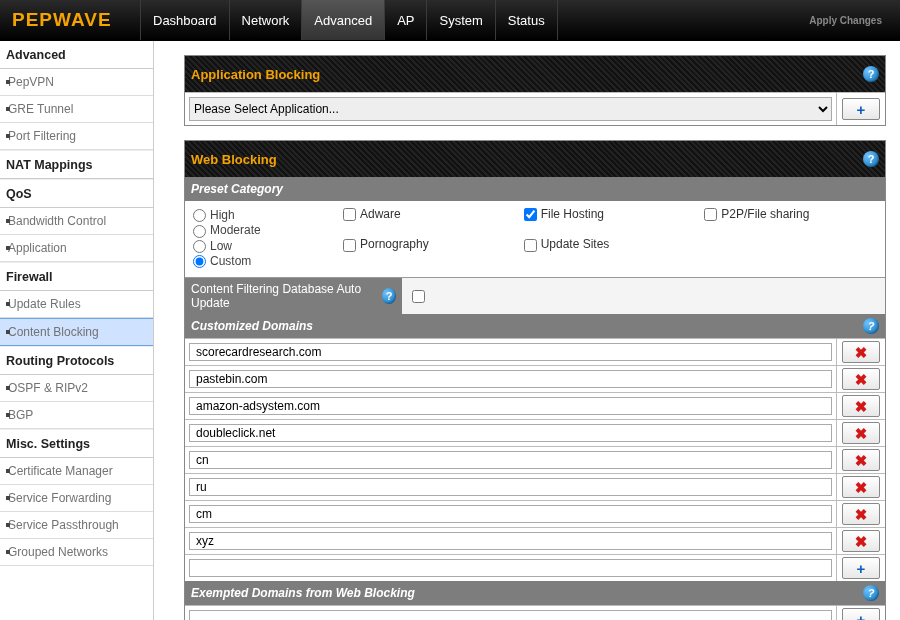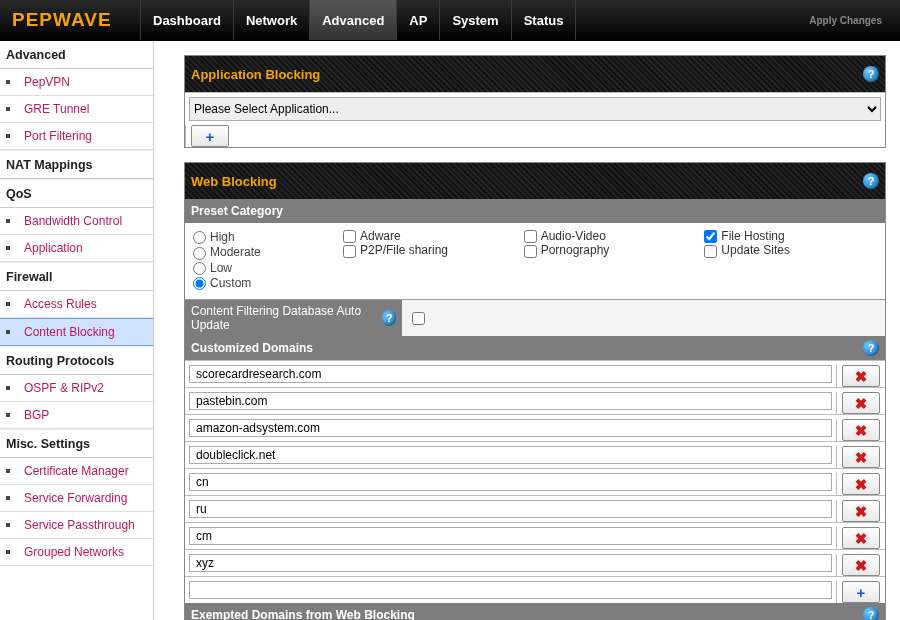--- a/index.html
+++ b/index.html
@@ -1,62 +1,62 @@
 <!DOCTYPE html>
 <html><head>
 <meta charset="utf-8">
 <style>
   html,body{margin:0;padding:0;font-family:Arial,Helvetica,sans-serif;font-size:12px;color:#222;background:#fff;}
   .page{width:900px;height:620px;position:relative;overflow:hidden;}
   
   .topbar{height:40px;background:linear-gradient(#2a2a2a,#000);display:flex;align-items:stretch;border-bottom:1px solid #000;}
   .logo{width:128px;display:flex;align-items:center;padding-left:12px;font-weight:900;font-size:19px;letter-spacing:1px;color:#f5a300;}
   .nav{display:flex;align-items:stretch;}
-  .nav-item{padding:0 12px;display:flex;align-items:center;color:#fff;font-size:13px;font-weight:bold;border-right:1px solid #3a3a3a;cursor:pointer;text-align:right;}
+  .nav-item{padding:0 12px;display:flex;align-items:center;color:#fff;font-size:13px;font-weight:normal;border-right:1px solid #3a3a3a;cursor:pointer;text-align:right;}
   .nav-item.active{background:linear-gradient(#555,#333);}
   .nav-item:first-child{border-left:1px solid #3a3a3a;}
   .apply{margin-left:auto;padding:0 18px;display:flex;align-items:center;color:#888;font-size:10px;font-weight:bold;cursor:pointer;}
   
   .body{display:flex;height:580px;}
   .sidebar{width:153px;border-right:1px solid #ccc;background:#fff;overflow-y:auto;}
   .main{flex:1;padding:14px 14px 0 30px;overflow-y:auto;}
   
   .side-h{font-weight:bold;font-size:12.5px;padding:7px 6px 6px 6px;border-bottom:1px solid #ccc;border-top:1px solid #eee;color:#222;}
   .side-h:first-child{border-top:none;}
-  .side-item{padding:6px 4px 6px 24px;border-bottom:1px solid #ddd;color:#be185d;cursor:pointer;position:relative;font-size:12px;}
+  .side-item{padding:6px 4px 6px 8px;border-bottom:1px solid #ddd;color:#737373;cursor:pointer;position:relative;font-size:12px;}
   .side-item::before{content:"";position:absolute;left:6px;top:11px;width:4px;height:4px;background:#444;}
   .side-item.active{background:#cfe2ff;border:1px solid #6aa4e6;border-left:none;border-right:none;}
   
   .panel{margin-bottom:14px;border:1px solid #888;}
   .panel-h{height:24px;background:repeating-linear-gradient(45deg,#111,#111 2px,#222 2px,#222 4px);color:#f5a300;font-weight:bold;font-size:13px;display:flex;align-items:center;padding:6px 6px;}
   .panel-h .help{margin-left:auto;}
-  .sub-h{height:24px;background:#7d7d7d;color:#fff;font-size:12px;display:flex;align-items:center;padding:0 6px;font-weight:bold;}
+  .sub-h{height:24px;background:#7d7d7d;color:#fff;font-size:12px;display:flex;align-items:center;padding:0 6px;font-weight:bold;font-style:italic;}
   .sub-h .help{margin-left:auto;}
   .help{width:16px;height:16px;border-radius:50%;background:radial-gradient(circle at 30% 30%,#6ec3ff,#0a6fb5);color:#fff;display:inline-flex;align-items:center;justify-content:center;font-size:11px;font-weight:bold;cursor:pointer;box-shadow:inset -1px -1px 2px rgba(0,0,0,.3);}
   
-  .row{display:flex;align-items:stretch;border-top:1px solid #bbb;flex-direction:column;}
+  .row{display:flex;align-items:stretch;border-top:1px solid #bbb;}
   .row:first-of-type{border-top:none;}
   .row-main{flex:1;padding:4px;}
   .row-act{width:48px;border-left:1px solid #bbb;display:flex;align-items:center;justify-content:center;}
   select.app-sel{width:100%;height:24px;font-size:12px;background:#eee;border:1px solid #aaa;}
   .btn{width:36px;height:20px;border:1px solid #888;border-radius:2px;background:linear-gradient(#fff,#e8e8e8);display:flex;align-items:center;justify-content:center;cursor:pointer;}
   .plus{color:#0a5ec2;font-weight:900;font-size:15px;line-height:1;}
   .x{color:#d31616;font-weight:900;font-size:15px;line-height:1;}
   
   .preset-body{background:#fff;padding:6px 8px 8px 8px;display:flex;}
   .radio-col{width:150px;}
   .radio-col label{display:block;margin:1px 0;font-size:12px;color:#444;}
-  .chk-grid{flex:1;display:grid;grid-template-columns:repeat(3,1fr);gap:0 8px;align-content:start;}
+  .chk-grid{flex:1;display:grid;grid-template-columns:repeat(3,1fr);gap:16px 8px;align-content:start;}
   .chk-grid label{font-size:12px;color:#333;}
   
   .au-row{display:flex;border-top:1px solid #999;}
   .au-label{width:205px;background:#7d7d7d;color:#fff;padding:4px 6px;font-size:12px;display:flex;align-items:center;gap:6px;}
   .au-cell{flex:1;background:#f4f4f4;display:flex;align-items:center;padding:0 10px;}
   
-  .dom-row{display:flex;border-top:1px solid #bbb;align-items:flex-end;}
+  .dom-row{display:flex;border-top:1px solid #bbb;}
   .dom-main{flex:1;padding:4px;}
   .dom-main input{width:100%;height:18px;border:1px solid #aaa;padding:2px 6px;font-size:12px;box-sizing:border-box;}
   .dom-act{width:48px;border-left:1px solid #bbb;display:flex;align-items:center;justify-content:center;}
   input[type=checkbox],input[type=radio]{margin:0 4px 0 0;vertical-align:middle;}
 </style>
 </head>
 <body>
 <div class="page">
 
 <div class="topbar">
@@ -77,21 +77,21 @@
   <div class="sidebar" id="sidebar">
         <div class="side-h">Advanced</div>
         <div class="side-item">PepVPN</div>
         <div class="side-item">GRE Tunnel</div>
         <div class="side-item">Port Filtering</div>
         <div class="side-h">NAT Mappings</div>
         <div class="side-h">QoS</div>
         <div class="side-item">Bandwidth Control</div>
         <div class="side-item">Application</div>
         <div class="side-h">Firewall</div>
-        <div class="side-item">Access Rules</div>
+        <div class="side-item">Update Rules</div>
         <div class="side-item active">Content Blocking</div>
         <div class="side-h">Routing Protocols</div>
         <div class="side-item">OSPF &amp; RIPv2</div>
         <div class="side-item">BGP</div>
         <div class="side-h">Misc. Settings</div>
         <div class="side-item">Certificate Manager</div>
         <div class="side-item">Service Forwarding</div>
         <div class="side-item">Service Passthrough</div>
         <div class="side-item">Grouped Networks</div>
       </div>
@@ -127,21 +127,20 @@
       </div>
       <div class="preset-body">
         <div class="radio-col" id="radio-col">
               <label><input type="radio" name="preset" style="">High</label>
               <label><input type="radio" name="preset" style="">Moderate</label>
               <label><input type="radio" name="preset" style="">Low</label>
               <label><input type="radio" name="preset" checked="" style="">Custom</label>
             </div>
         <div class="chk-grid" id="chk-grid">
               <label><input type="checkbox" style="">Adware</label>
-              <label><input type="checkbox" style="">Audio-Video</label>
               <label><input type="checkbox" checked="" style="">File Hosting</label>
               <label><input type="checkbox" style="">P2P/File sharing</label>
               <label><input type="checkbox" style="">Pornography</label>
               <label><input type="checkbox" style="">Update Sites</label>
             </div>
       </div>
       <div class="au-row">
         <div class="au-label">
           <span>Content Filtering Database Auto Update</span>
           <span class="help">?</span>

